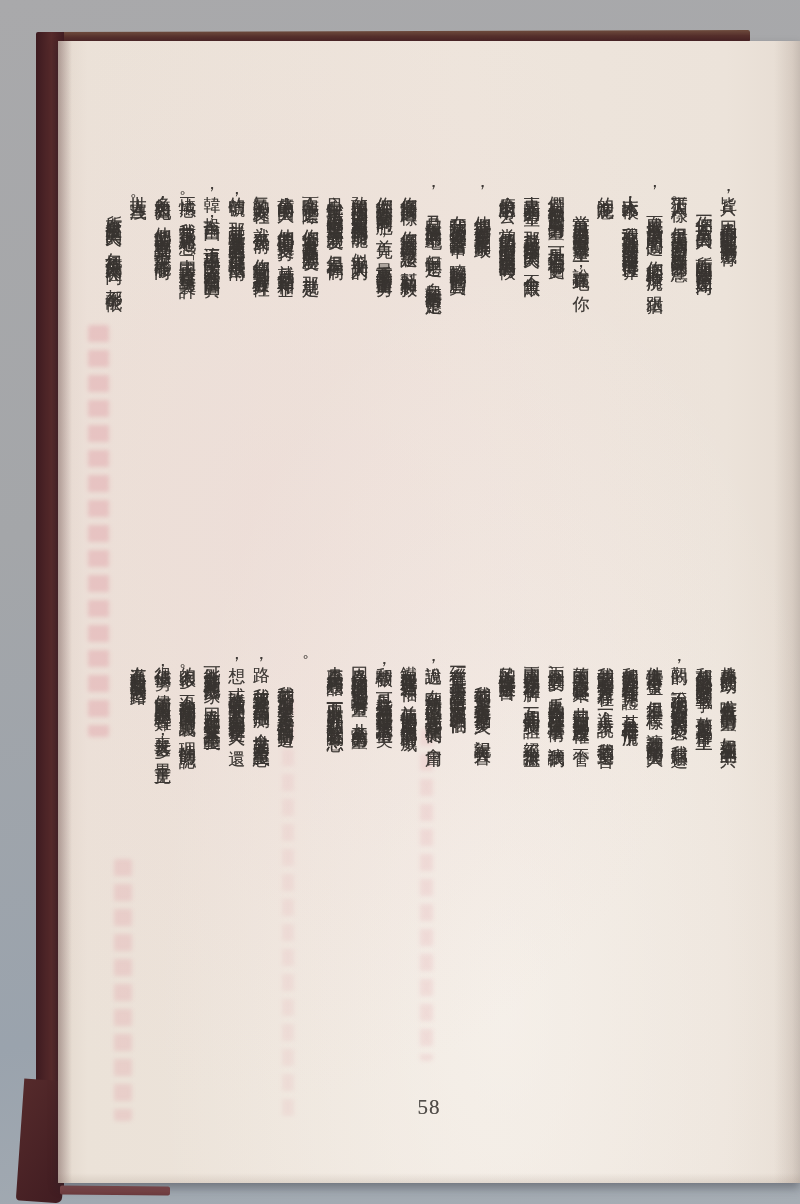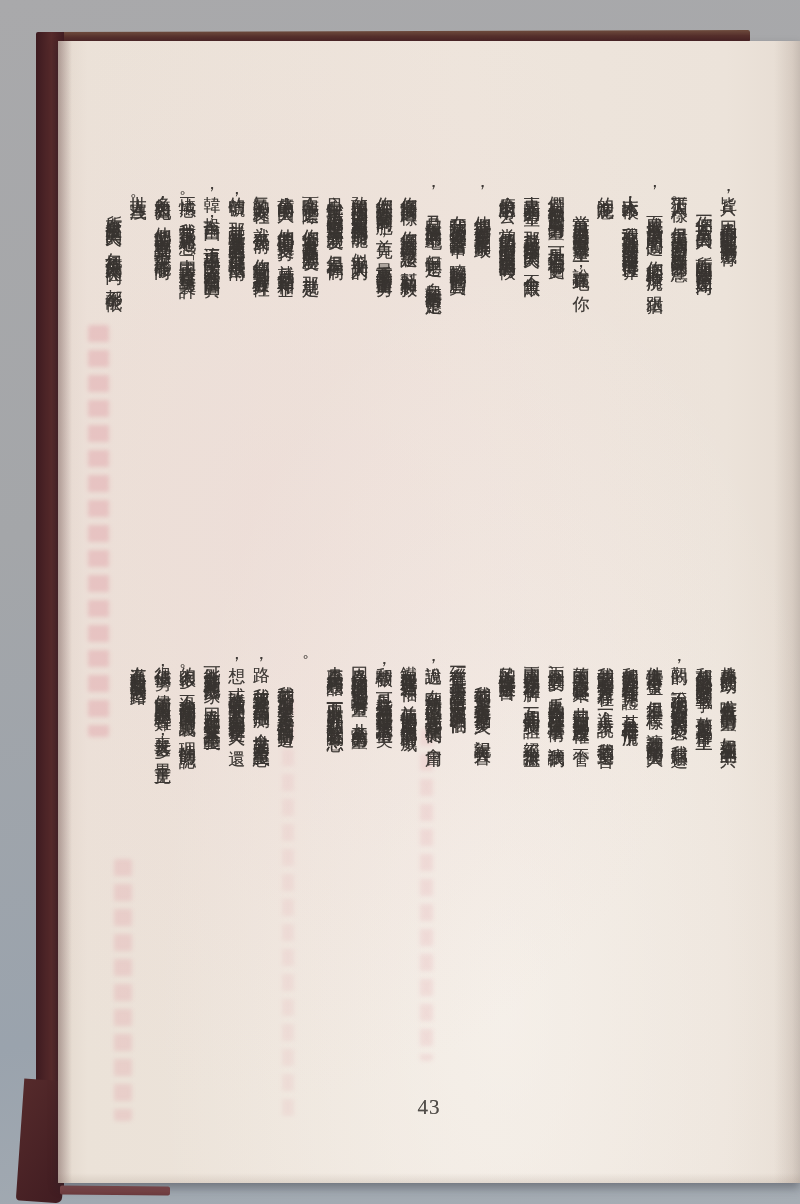--- a/index.html
+++ b/index.html
@@ -150,19 +150,19 @@
         <div class="col">。</div>
         <div class="col">　我們不知道人類歷史還要走多少稀奇古怪的曲折道</div>
         <div class="col">路，我曾經表達了我自己的推測：全世界的共產主義思</div>
         <div class="col">想，或許比蘇俄和中共的共產主義制度存在得更久，還</div>
         <div class="col">可能會蔓延到其他國家，因爲在那裏願意嘗試共產主義</div>
         <div class="col">的人很多。不過在我們兩國國民的意識裏，理性的體認</div>
         <div class="col">很佔優勢，儘管兩國人民飽經苦難，喪失甚多，畢竟正</div>
         <div class="col">在邁向自救和復興的道路。</div>
       </div>
 
-    <div class="page-number">43</div>
+    <div class="page-number">58</div>
 
     <div class="page-left-shade"></div>
     <div class="page-right-shade"></div>
     <div class="page-bottom-shade"></div>
   </div>
 </div>
 
 </body></html>

